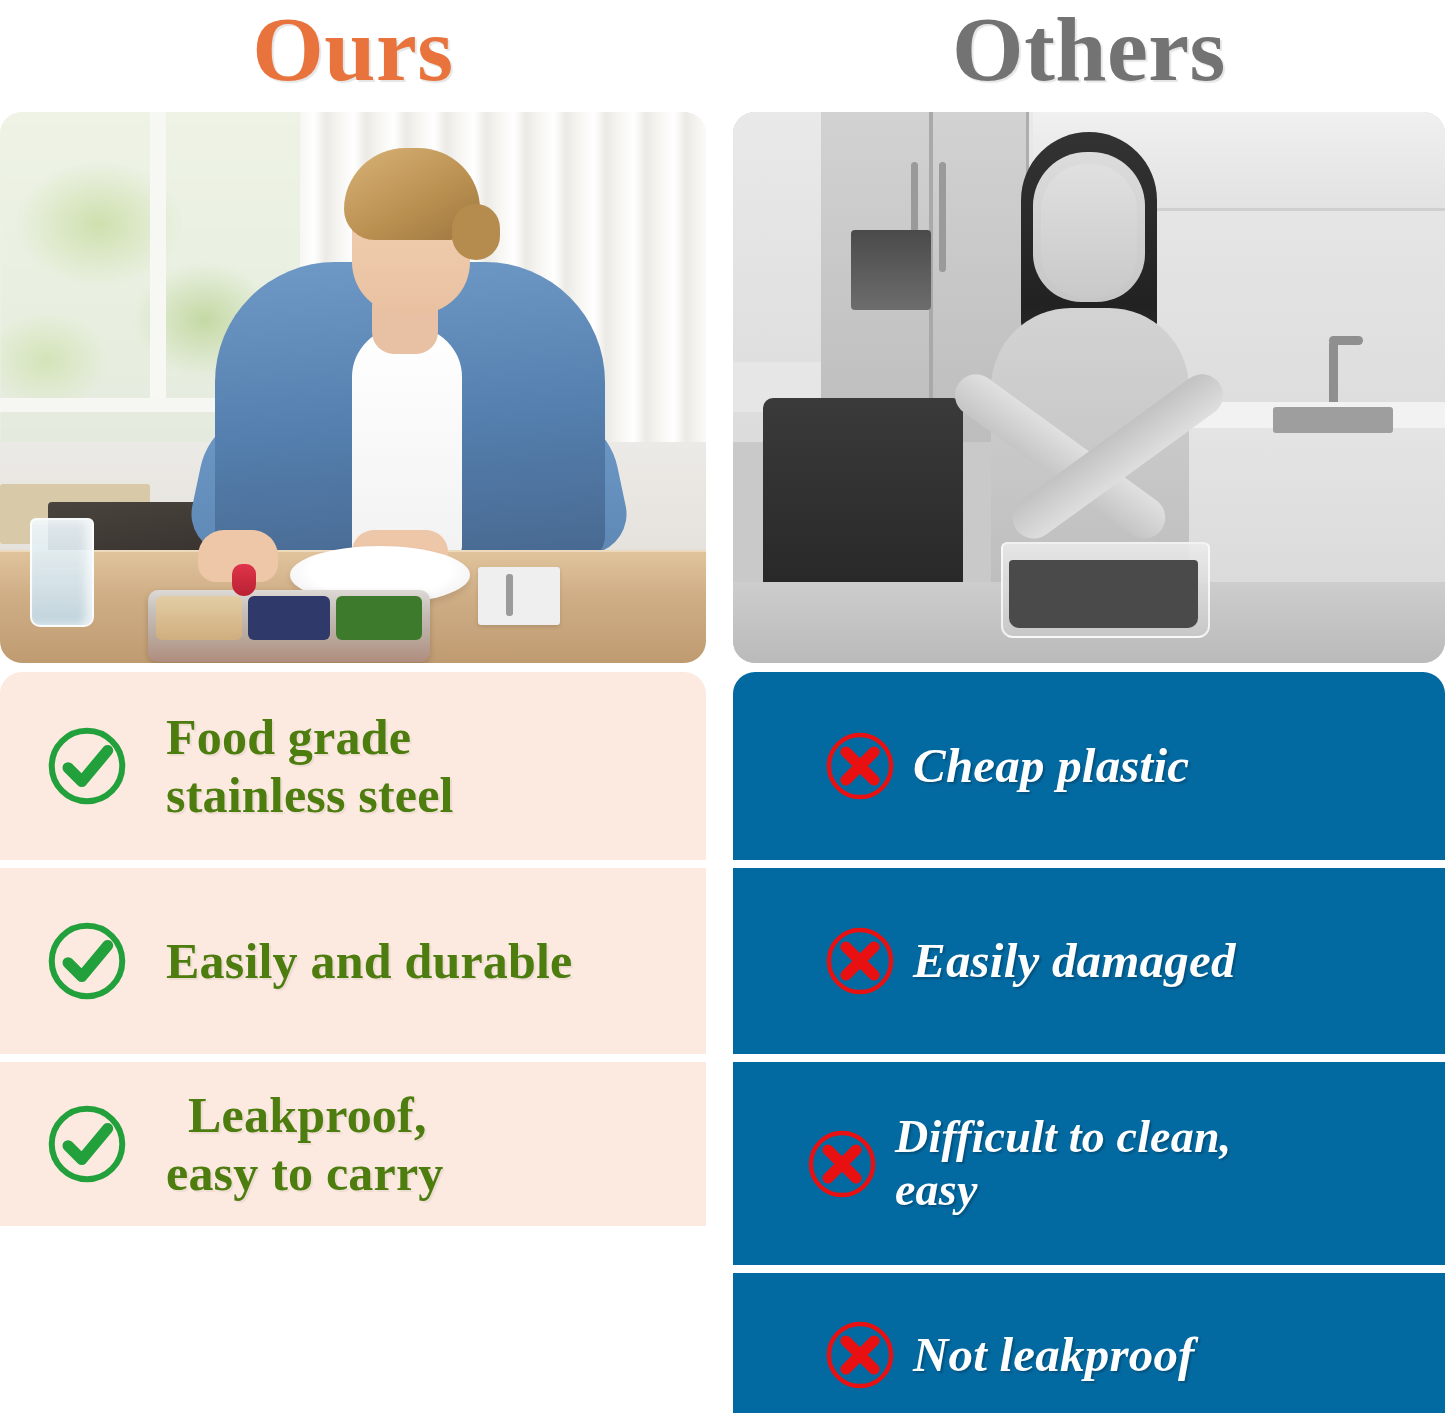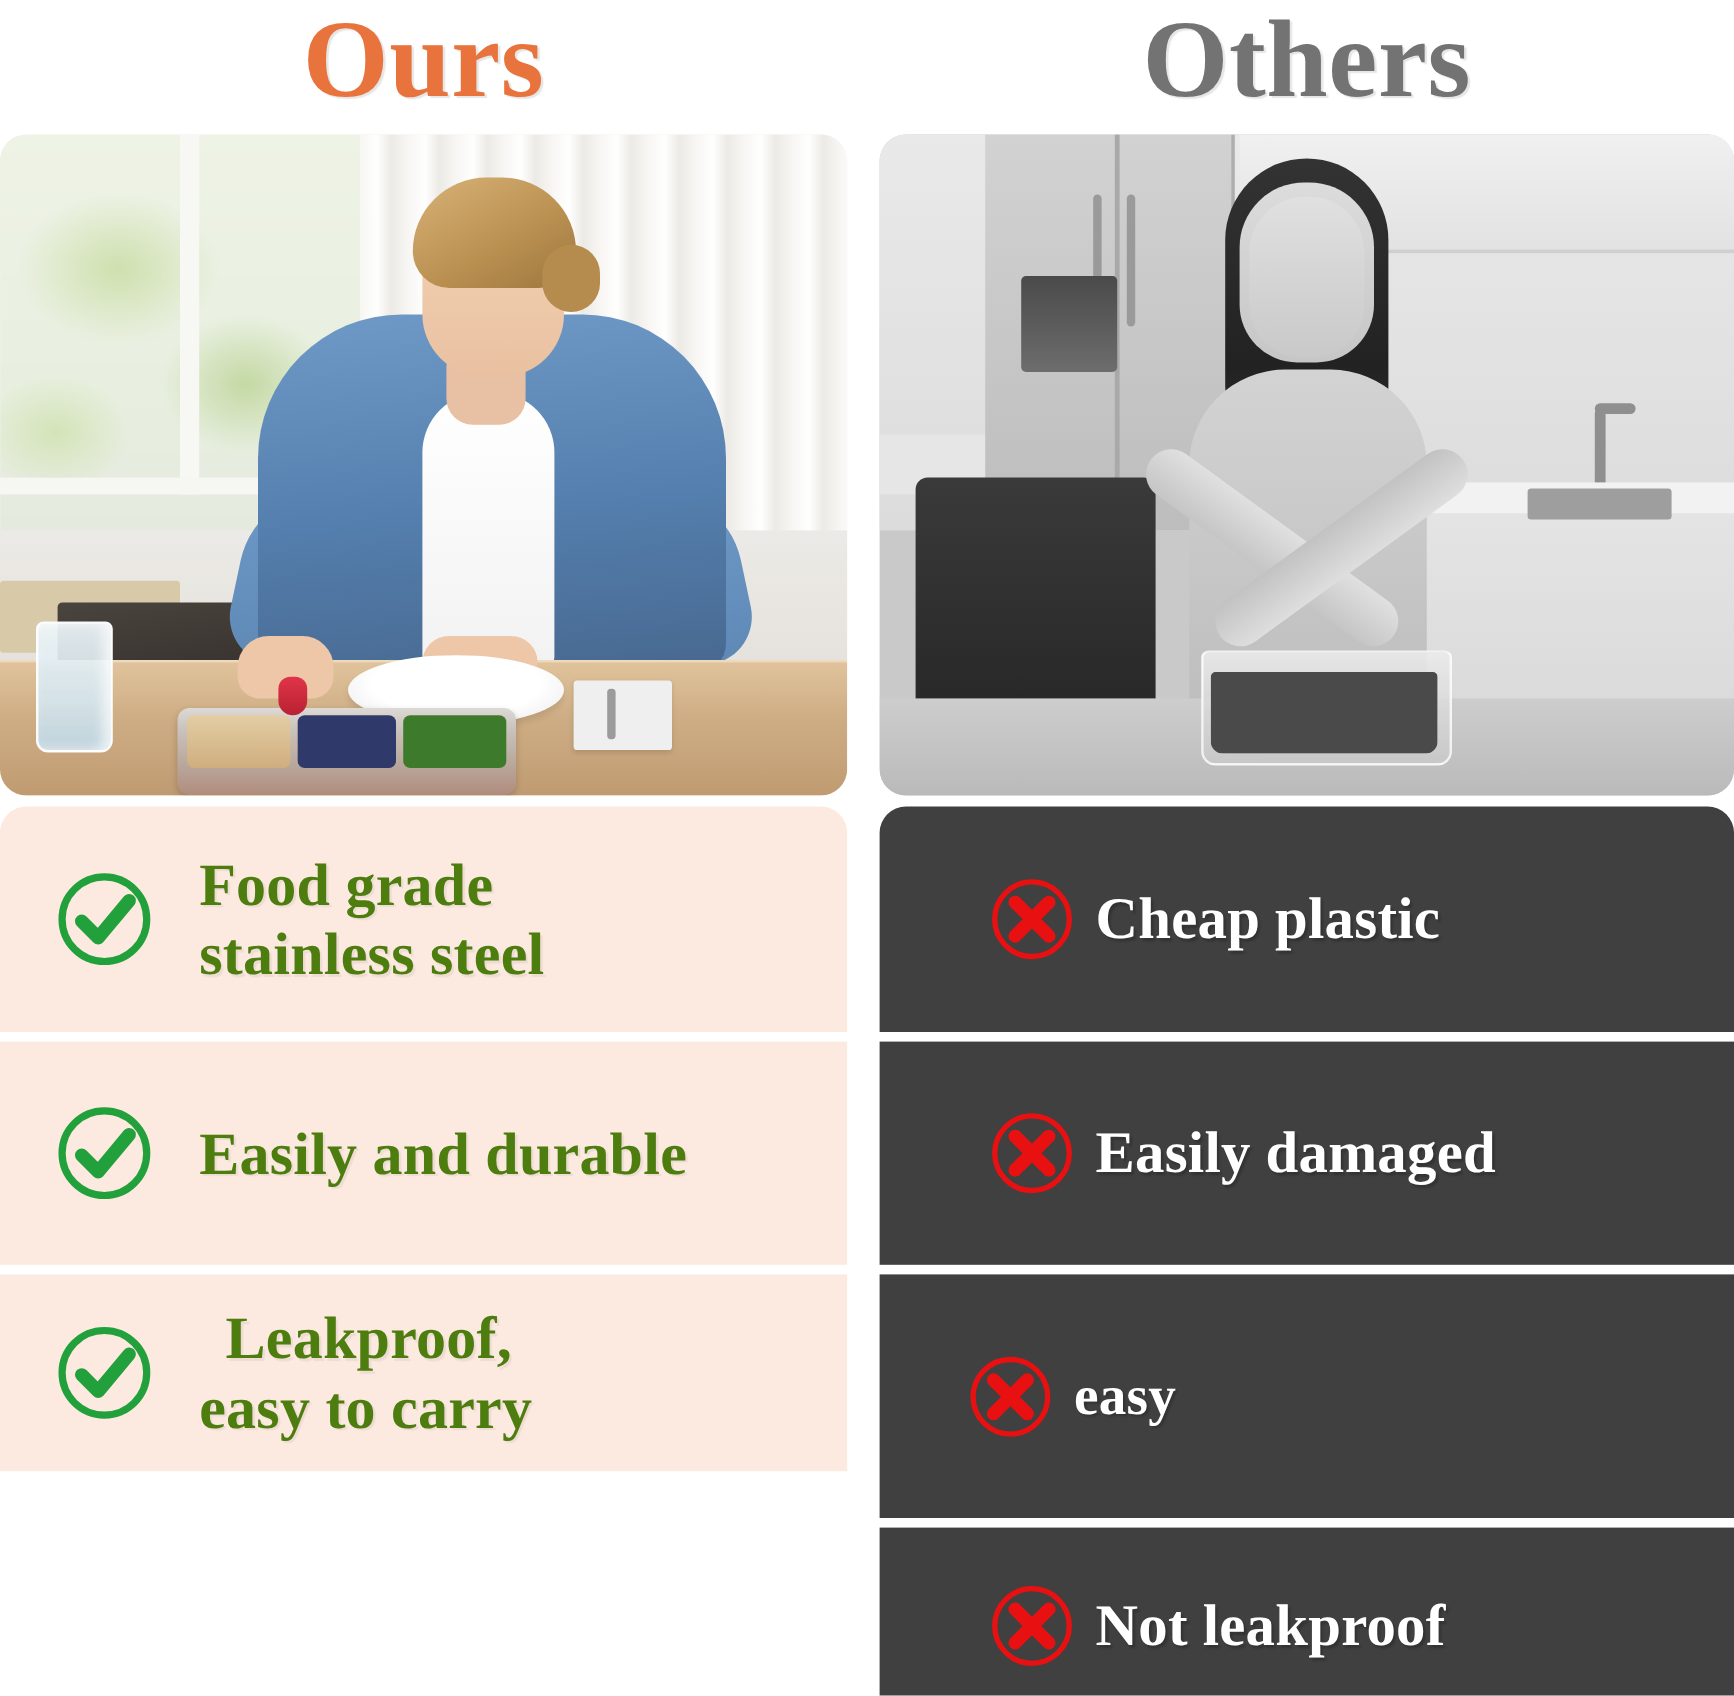--- a/index.html
+++ b/index.html
@@ -339,23 +339,24 @@
     align-items: center;
     box-sizing: border-box;
     overflow: hidden;
   }
   .row-ours {
     background: #fce9df;
     padding-left: 44px;
     padding-right: 20px;
   }
   .row-others {
-    background: #404040;
+    background: #0369a1;
     padding-left: 90px;
     padding-right: 16px;
+    font-style: italic;
   }
   .row-first { border-radius: 22px 22px 0 0; }
 
   .icon {
     flex: 0 0 auto;
     margin-right: 16px;
     line-height: 0;
   }
   .icon-check  { width: 86px; height: 86px; }
   .icon-cross  { width: 74px; height: 74px; }
@@ -524,20 +525,21 @@
       </div>
 
       <div class="row row-others" style="height:203px;margin-top:8px;padding-left:72px">
         <span class="icon icon-cross">
           <svg viewBox="0 0 100 100" width="74" height="74" aria-hidden="true">
             <circle cx="50" cy="50" r="42" fill="none" stroke="#e81010" stroke-width="6"></circle>
             <path d="M31 31 L69 69 M69 31 L31 69" fill="none" stroke="#e81010" stroke-width="15" stroke-linecap="round"></path>
           </svg>
         </span>
         <span class="feat-text feat-others" style="font-size:46px">
+          <span class="feat-line">Difficult to clean,</span>
           <span class="feat-line">easy</span>
         </span>
       </div>
 
       <div class="row row-others" style="height:164px;margin-top:8px">
         <span class="icon icon-cross">
           <svg viewBox="0 0 100 100" width="74" height="74" aria-hidden="true">
             <circle cx="50" cy="50" r="42" fill="none" stroke="#e81010" stroke-width="6"></circle>
             <path d="M31 31 L69 69 M69 31 L31 69" fill="none" stroke="#e81010" stroke-width="15" stroke-linecap="round"></path>
           </svg>

